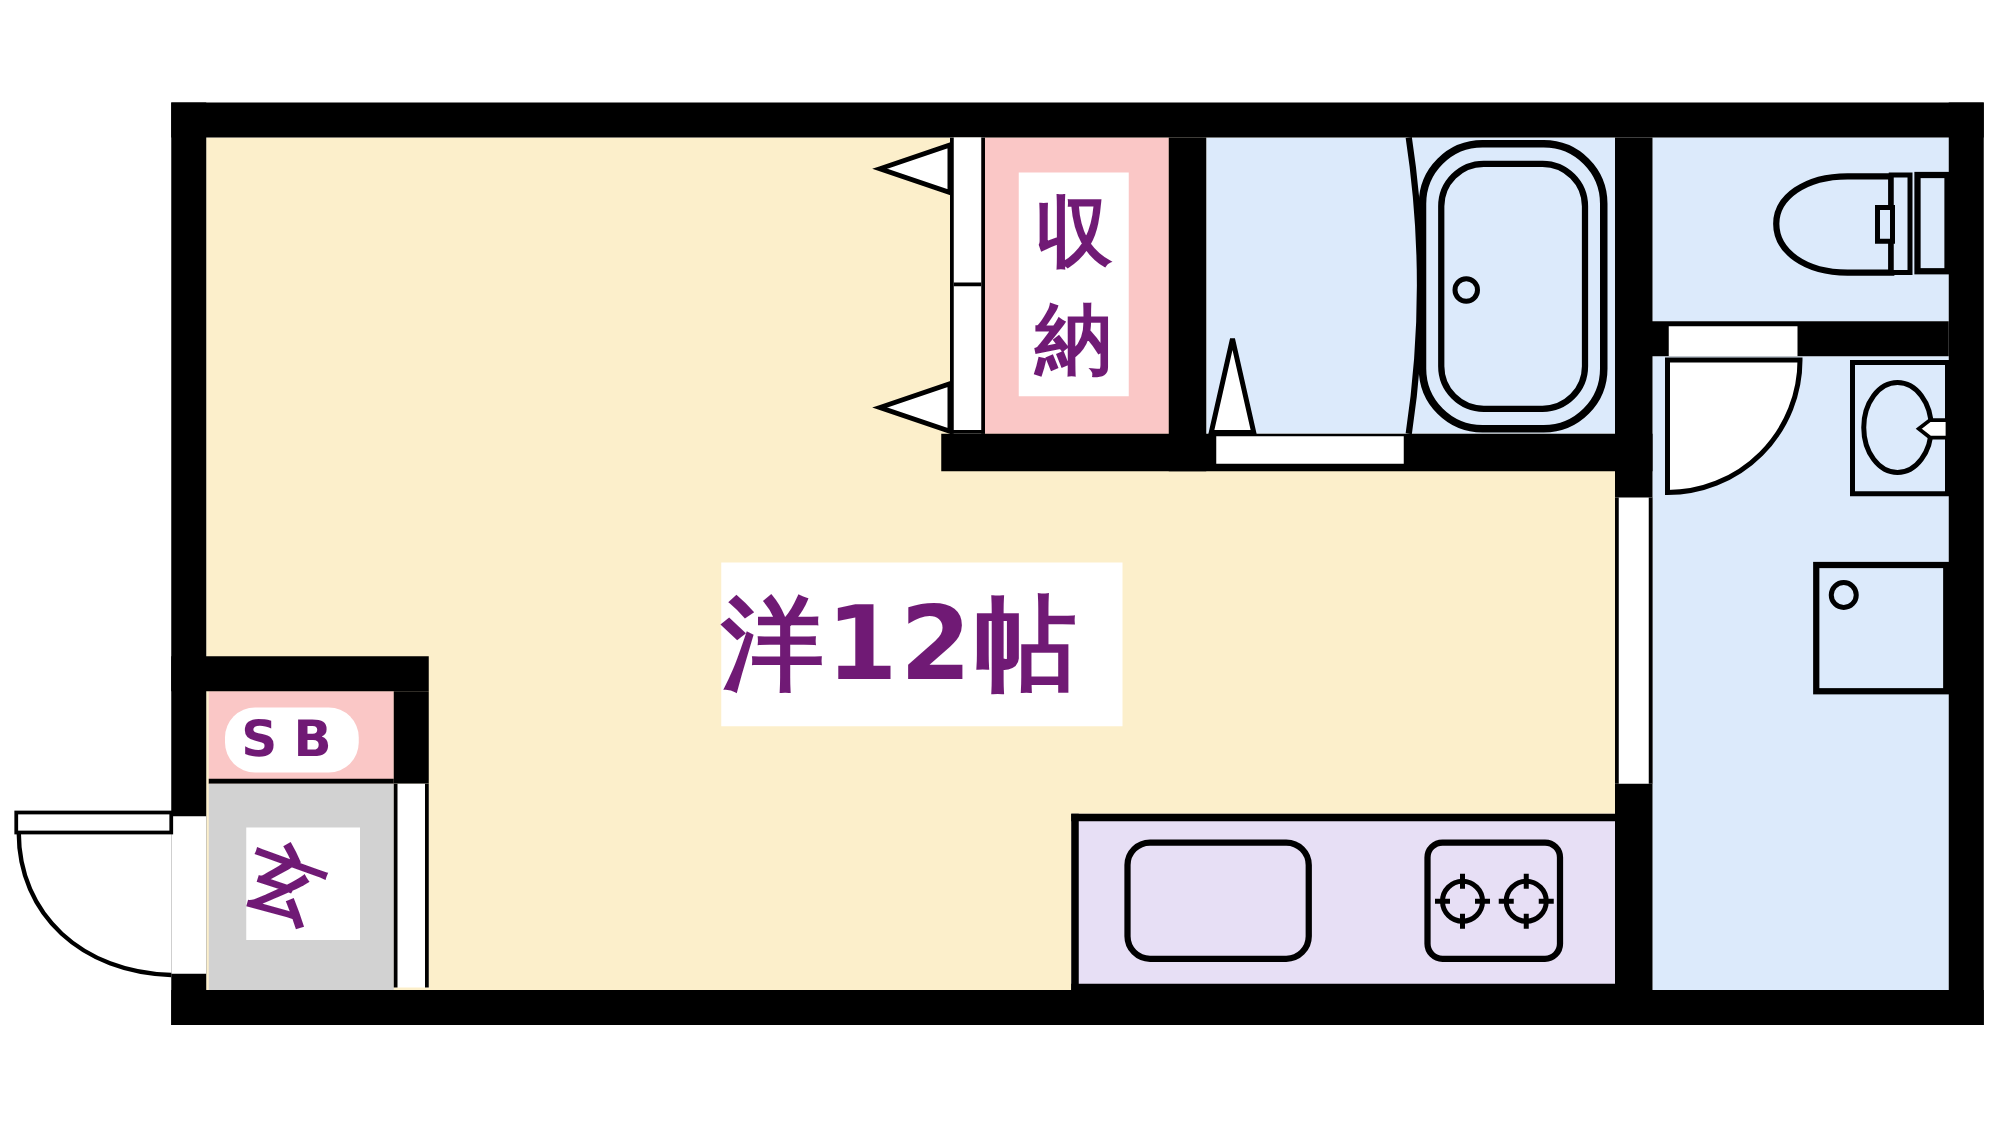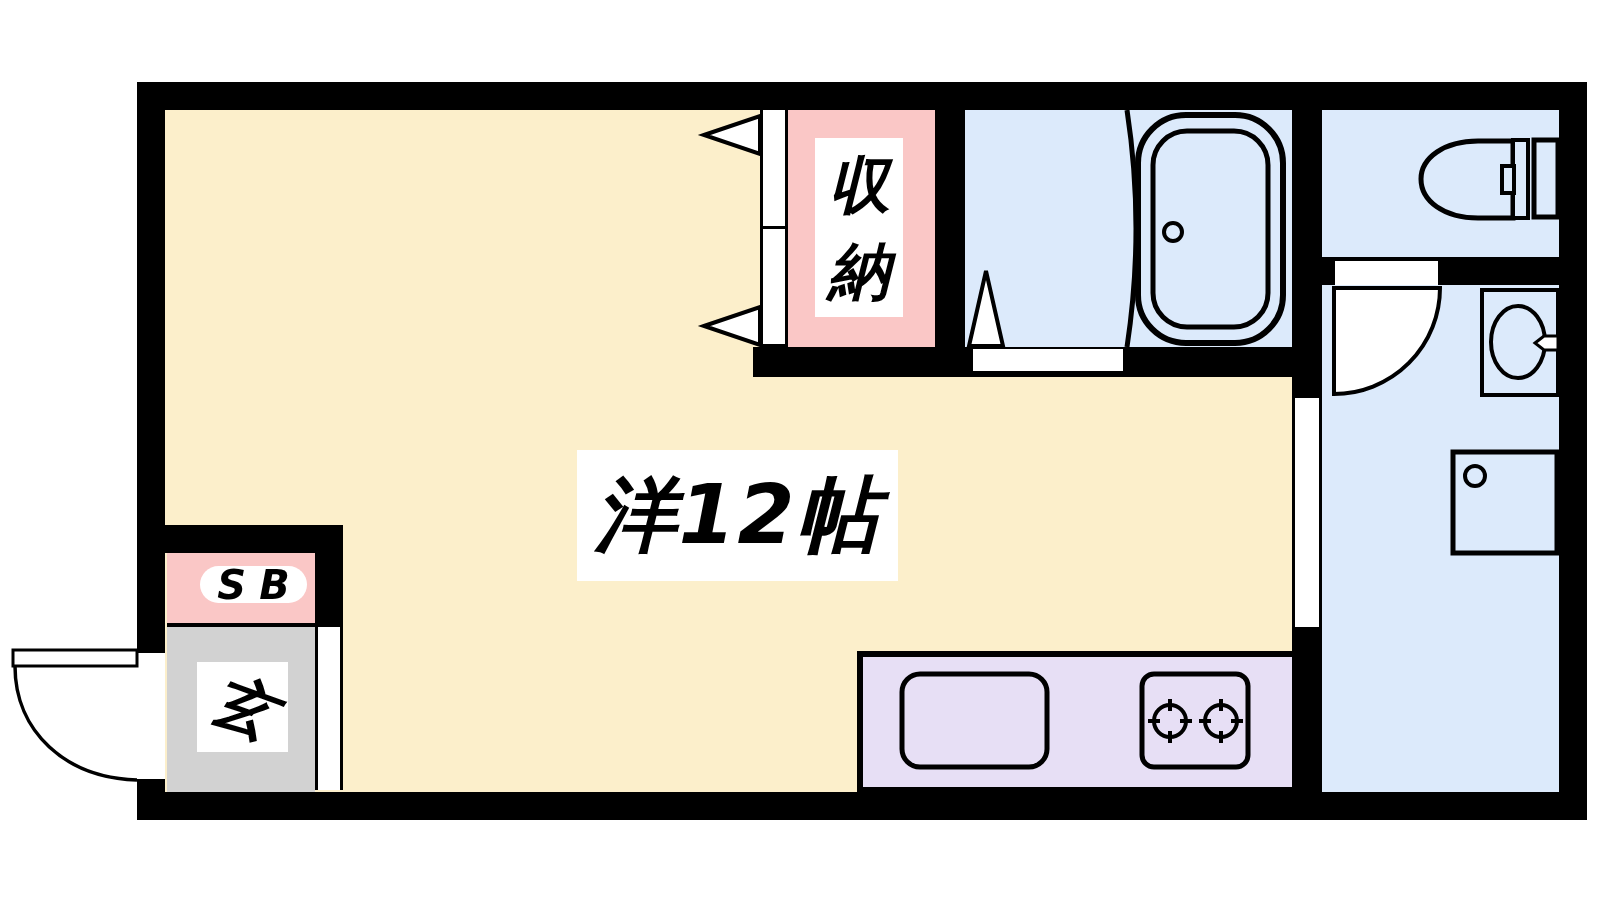--- a/index.html
+++ b/index.html
@@ -7,26 +7,26 @@
          font-family:"DejaVu Sans",sans-serif;}
   .wall{position:absolute;background:#000;}
   .gap{position:absolute;background:#fff;box-sizing:border-box;}
   .room{position:absolute;box-sizing:border-box;}
   .room-main{background:#FCEFCB;}
   .room-water{background:#DCEAFB;}
   .room-closet{background:#FAC7C6;border-left:3px solid #000;}
   .room-sb{background:#FAC7C6;border-bottom:4px solid #000;}
   .room-genkan{background:#D2D2D2;}
   .room-kitchen{background:#E7DFF5;border-top:6px solid #000;border-left:6px solid #000;border-bottom:5px solid #000;}
-  .labelbox{position:absolute;background:#fff;display:flex;align-items:center;justify-content:center;
-            color:#000000;text-align:center;box-sizing:border-box;font-style:italic;}
+  .labelbox{position:absolute;background:#fff;display:flex;align-items:center;justify-content:flex-start;
+            color:#701a75;text-align:center;box-sizing:border-box;}
   .lb-main{left:577px;top:450px;width:321px;height:131px;font-size:82px;font-weight:600;letter-spacing:2px;white-space:nowrap;}
   .lb-closet{left:815px;top:138px;width:88px;height:179px;font-size:62px;font-weight:600;
              line-height:86px;word-break:break-all;padding-top:2px;}
-  .lb-sb{left:200px;top:566px;width:107px;height:37px;font-size:40px;font-weight:600;letter-spacing:13px;text-indent:13px;border-radius:24px;}
+  .lb-sb{left:180px;top:566px;width:107px;height:52px;font-size:40px;font-weight:600;letter-spacing:13px;text-indent:13px;border-radius:24px;}
   .lb-gen{left:197px;top:662px;width:91px;height:90px;font-size:62px;font-weight:700;}
   .lb-gen span{display:inline-block;transform:rotate(20deg);}
   .closet-door{position:absolute;left:760px;top:110px;width:28px;height:237px;background:#fff;
                border:3px solid #000;border-top:none;box-sizing:border-box;}
   .closet-door .divider{position:absolute;left:0;top:116px;width:100%;height:3px;background:#000;}
   svg.fixtures{position:absolute;left:0;top:0;pointer-events:none;}
 </style>
 </head>
 <body>
 

